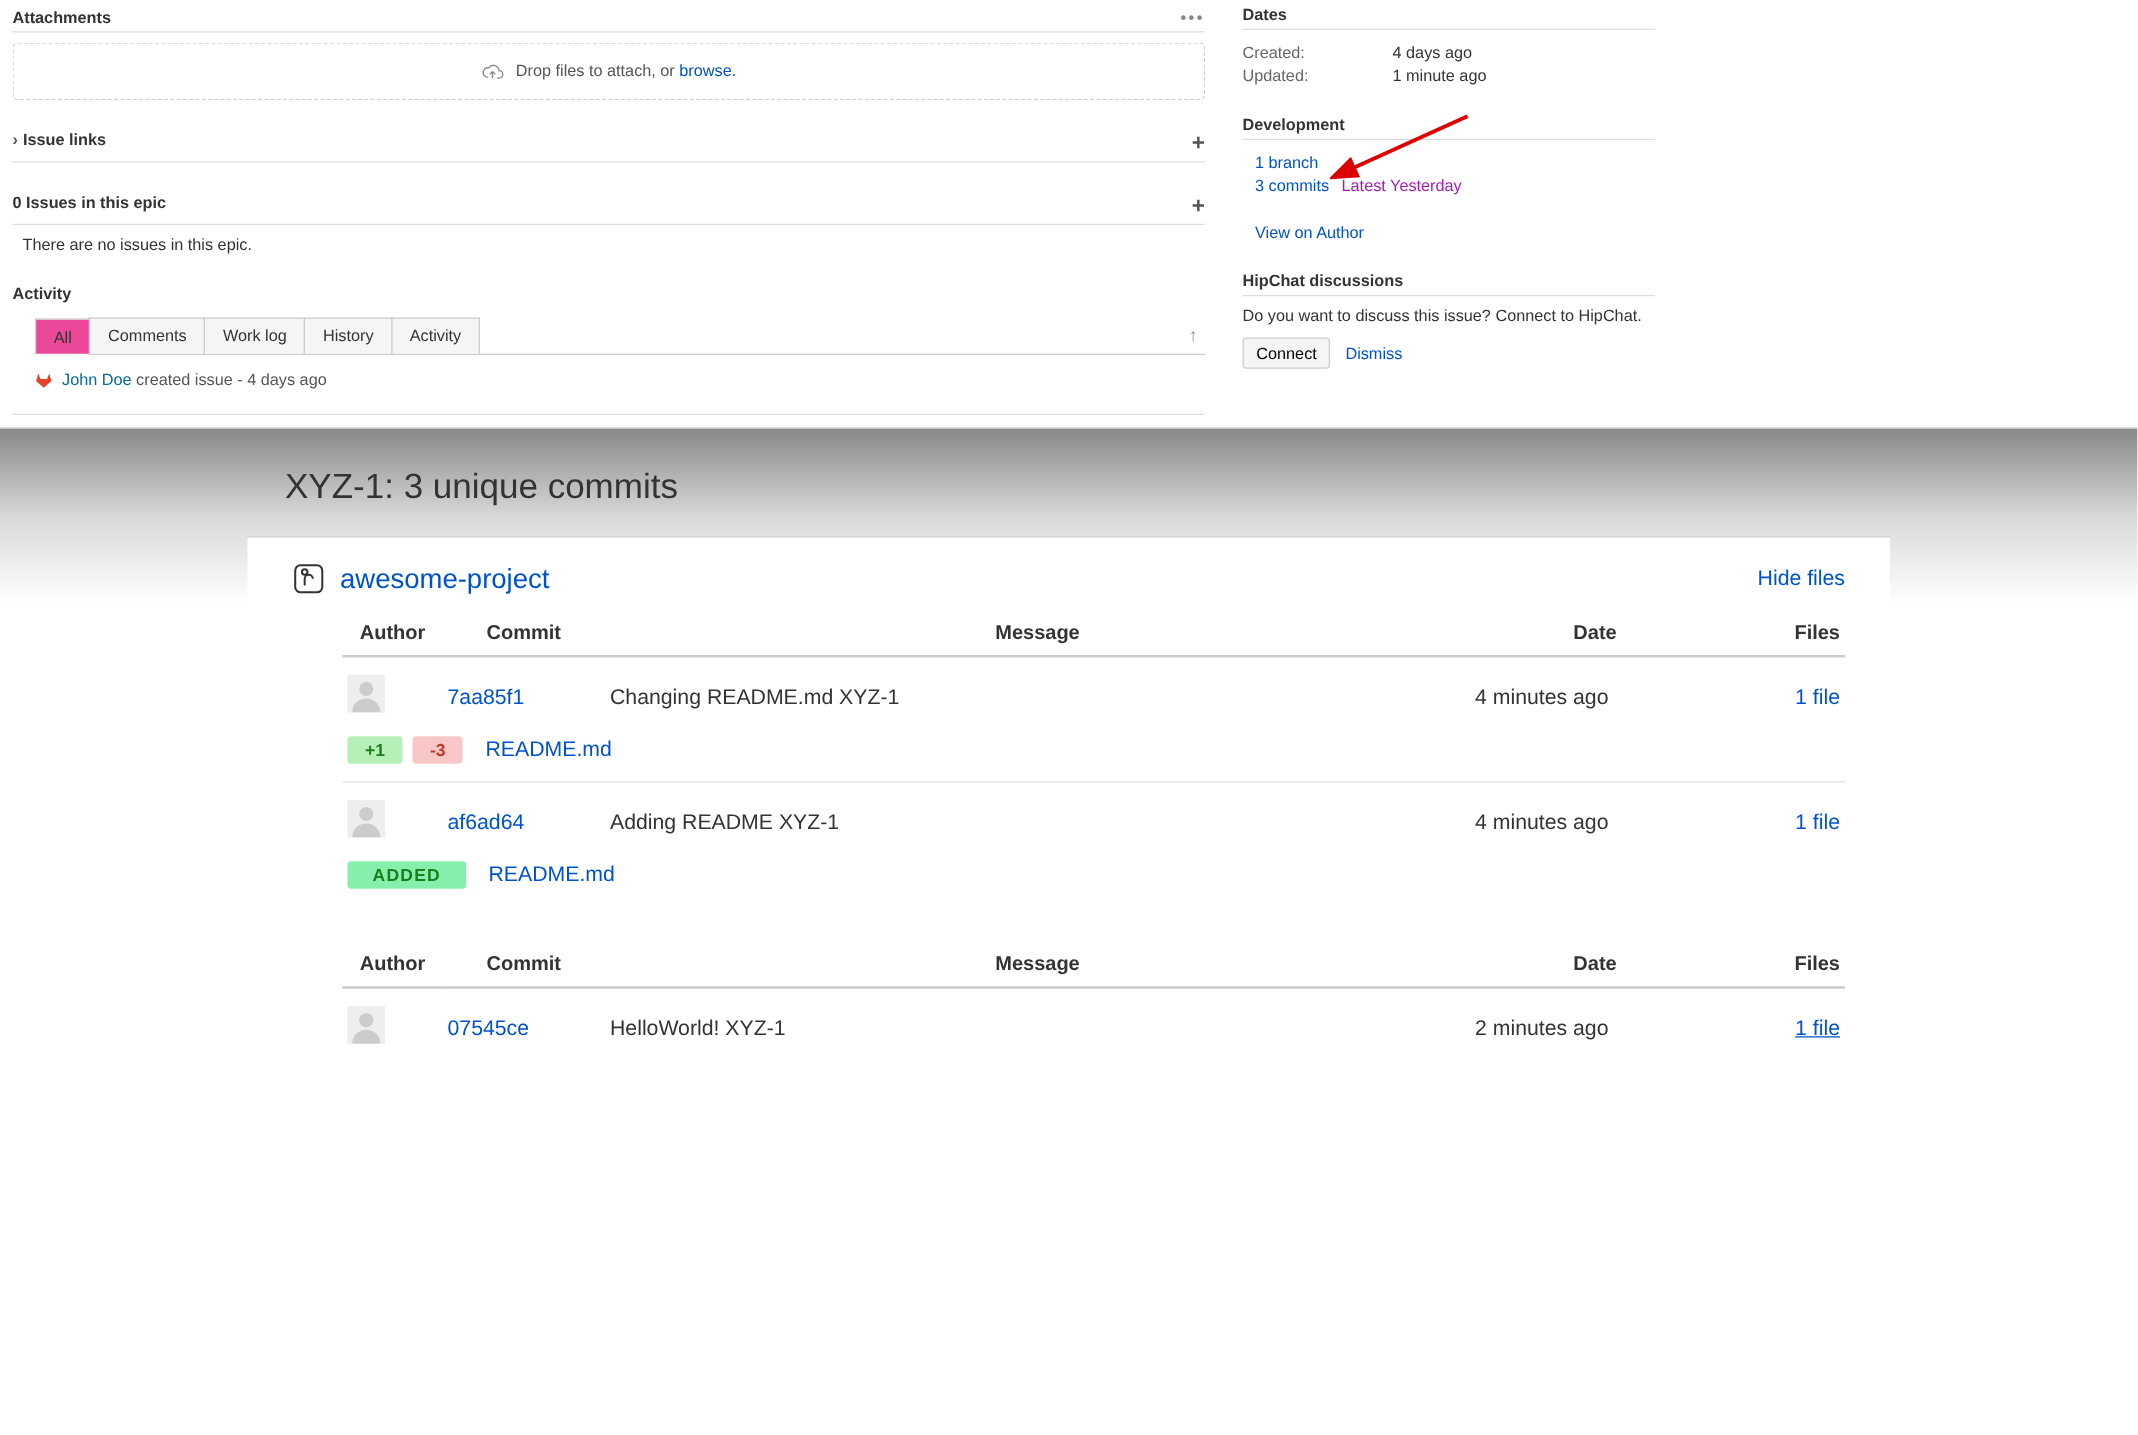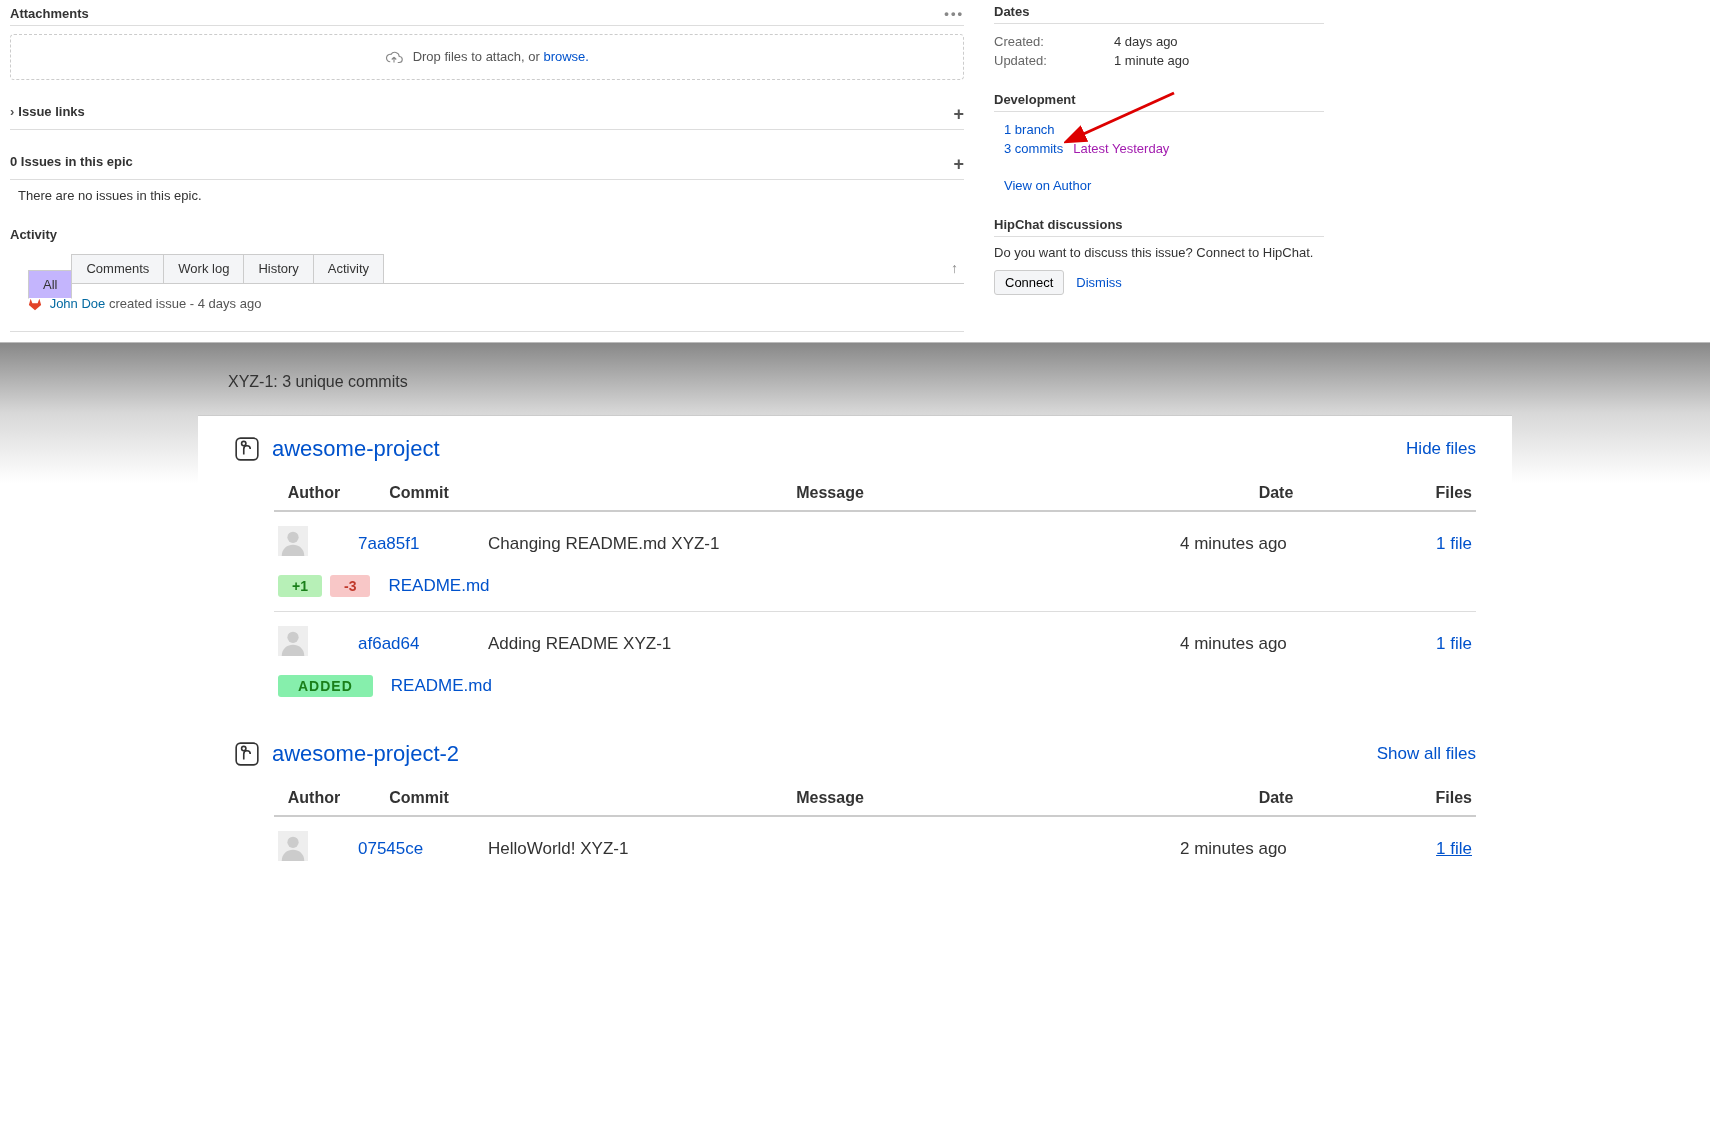--- a/index.html
+++ b/index.html
@@ -15,21 +15,21 @@
 .section-title .more { color: #888; letter-spacing: 2px; cursor: pointer; }
 
 .dropzone { border: 1px dashed #ccc; border-radius: 4px; text-align: center; padding: 14px; margin: 8px 0 18px; color: #555; font-size: 13px; }
 .dropzone svg { vertical-align: middle; margin-right: 6px; }
 
 .issue-links-title::before { content: "›"; margin-right: 4px; color: #555; }
 .epic-text { padding: 8px 0 18px 8px; color: #333; font-size: 13px; }
 
 .activity-tabs { margin: 8px 0 0 18px; border-bottom: 1px solid #ccc; display: flex; position: relative; }
 .tab { padding: 6px 14px; font-size: 13px; color: #333; cursor: pointer; background: #f4f5f7; border: 1px solid #ccc; border-bottom: none; margin-right: -1px; }
-.tab.active { background: #c4b5fd; border-bottom: 1px solid #fff; position: relative; top: 16px; }
+.tab.active { background: #ec4899; border-bottom: 1px solid #fff; position: relative; top: 1px; }
 .perm-icon { margin-left: auto; color: #888; font-size: 14px; padding: 6px; cursor: pointer; }
 
 .activity-row { padding: 12px 0 20px 18px; font-size: 13px; border-bottom: 1px solid #ddd; margin-left: 0; }
 .activity-row svg { vertical-align: middle; margin-right: 4px; }
 .activity-row a { color: #0369a1; }
 .activity-row .meta { color: #555; }
 
 .side-section { margin-bottom: 18px; }
 .side-title { font-weight: bold; font-size: 13px; padding: 4px 0; border-bottom: 1px solid #ddd; margin-bottom: 8px; }
 .side-row { display: flex; font-size: 13px; padding: 2px 0; }
@@ -39,21 +39,21 @@
 .dev-row { display: flex; justify-content: flex-start; align-items: center; }
 .dev-latest { color: #a21caf; font-size: 13px; }
 .arrow-annotation { position: absolute; pointer-events: none; }
 .hipchat-text { font-size: 13px; margin: 4px 0 10px; }
 .btn-small { background: #f4f5f7; border: 1px solid #ccc; border-radius: 3px; padding: 4px 10px; font-size: 13px; cursor: pointer; margin-right: 8px; }
 .link-small { color: #0052cc; font-size: 13px; cursor: pointer; }
 
 
 .modal-backdrop { background: linear-gradient(to bottom, #888, #d8d8d8 70px, #fff 140px); border-top: 1px solid #bbb; margin-top: 10px; }
 .modal { background: transparent; margin: 0 auto; width: 1334px; padding: 0 10px; }
-.modal-header { font-size: 16px; color: #333; padding: 30px 30px 24px; border-bottom: 1px solid #ccc; }
+.modal-header { font-size: 28px; color: #333; padding: 30px 30px 24px; border-bottom: 1px solid #ccc; }
 .modal-body { background: #fff; }
 
 .repo-block { padding: 20px 36px 10px; }
 .repo-head { display: flex; align-items: center; gap: 12px; margin-bottom: 14px; }
 .repo-icon { width: 26px; height: 26px; }
 .repo-name { font-size: 22px; color: #0052cc; flex: 1; }
 .files-toggle { font-size: 17px; color: #0052cc; cursor: pointer; }
 
 .commit-table { width: 100%; border-collapse: collapse; margin-left: 40px; width: calc(100% - 40px); }
 .commit-table th { text-align: center; font-size: 16px; font-weight: bold; padding: 8px 4px; border-bottom: 2px solid #ccc; color: #333; }
@@ -233,28 +233,20 @@
                   <span class="badge added">ADDED</span>
                   <a href="#" class="file-link">README.md</a>
                 </div>
               </td>
             </tr>
           </tbody>
         </table>
       </div>
 
       <div class="repo-block">
-        <div class="repo-head">
-          <svg class="repo-icon" viewBox="0 0 24 24">
-              <rect x="2" y="2" width="20" height="20" rx="4" fill="none" stroke="#333" stroke-width="1.5"></rect>
-              <path d="M9 17v-5a3 3 0 0 1 6 0M9 9a2 2 0 1 0 0-4 2 2 0 0 0 0 4z" fill="none" stroke="#333" stroke-width="1.5"></path>
-            </svg>
-          <a href="#" class="repo-name">awesome-project-2</a>
-          <a href="#" class="files-toggle">Show all files</a>
-        </div>
         <table class="commit-table">
           <thead>
               <tr>
             <th class="col-author">Author</th>
             <th class="col-commit">Commit</th>
             <th>Message</th>
             <th class="col-date">Date</th>
             <th class="col-files">Files</th>
           </tr>
             </thead>

